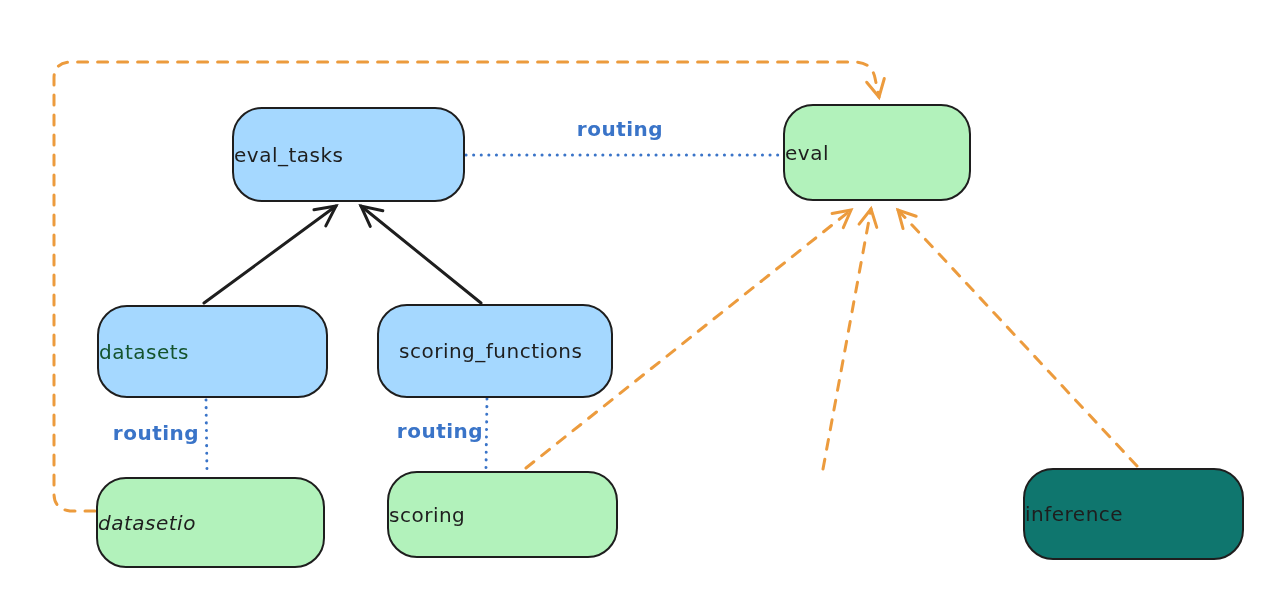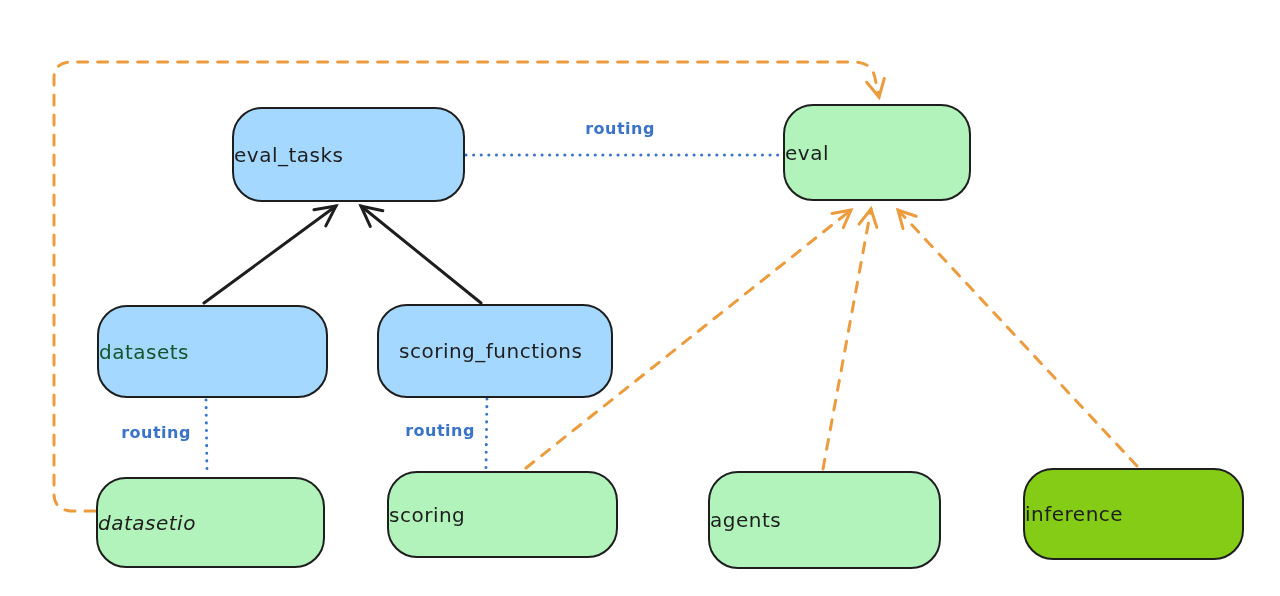--- a/index.html
+++ b/index.html
@@ -24,21 +24,21 @@
     color:#1e1e1e;
     font-size:20px;
     letter-spacing:0.5px;
   }
   .node-label{pointer-events:none;}
   .edge-label{
     position:absolute;
     width:100px;
     text-align:center;
     color:#3a74c8;
-    font-size:16px;
+    font-size:20px;
     font-weight:700;
     letter-spacing:0.5px;
     line-height:22px;
   }
 </style>
 </head>
 <body>
 
 <div class="canvas">
 
@@ -82,25 +82,22 @@
   </div>
 
   <div class="node" style="left:96px;top:477px;width:229px;height:91px;background:#b2f2bb;">
     <span class="node-label" style="color: rgb(30, 30, 30); font-style: italic;">datasetio</span>
   </div>
 
   <div class="node" style="left:387px;top:471px;width:231px;height:87px;background:#b2f2bb;">
     <span class="node-label" style="color: rgb(30, 30, 30);">scoring</span>
   </div>
 
-  <div class="node" style="left:708px;top:471px;width:233px;height:98px;background:#b2f2bb;">
-    <span class="node-label" style="color: rgb(30, 30, 30);">agents</span>
-  </div>
 
-  <div class="node" style="left:1023px;top:468px;width:221px;height:92px;background:#84cc16;">
+  <div class="node" style="left:1023px;top:468px;width:221px;height:92px;background:#0f766e;">
     <span class="node-label" style="color: rgb(30, 30, 30);">inference</span>
   </div>
 
   <div class="edge-label" style="left: 570px; top: 118px; color: rgb(58, 116, 200);">routing</div>
 
   <div class="edge-label" style="left: 106px; top: 422px; color: rgb(58, 116, 200);">routing</div>
 
   <div class="edge-label" style="left: 390px; top: 420px; color: rgb(58, 116, 200);">routing</div>
 
 </div>

